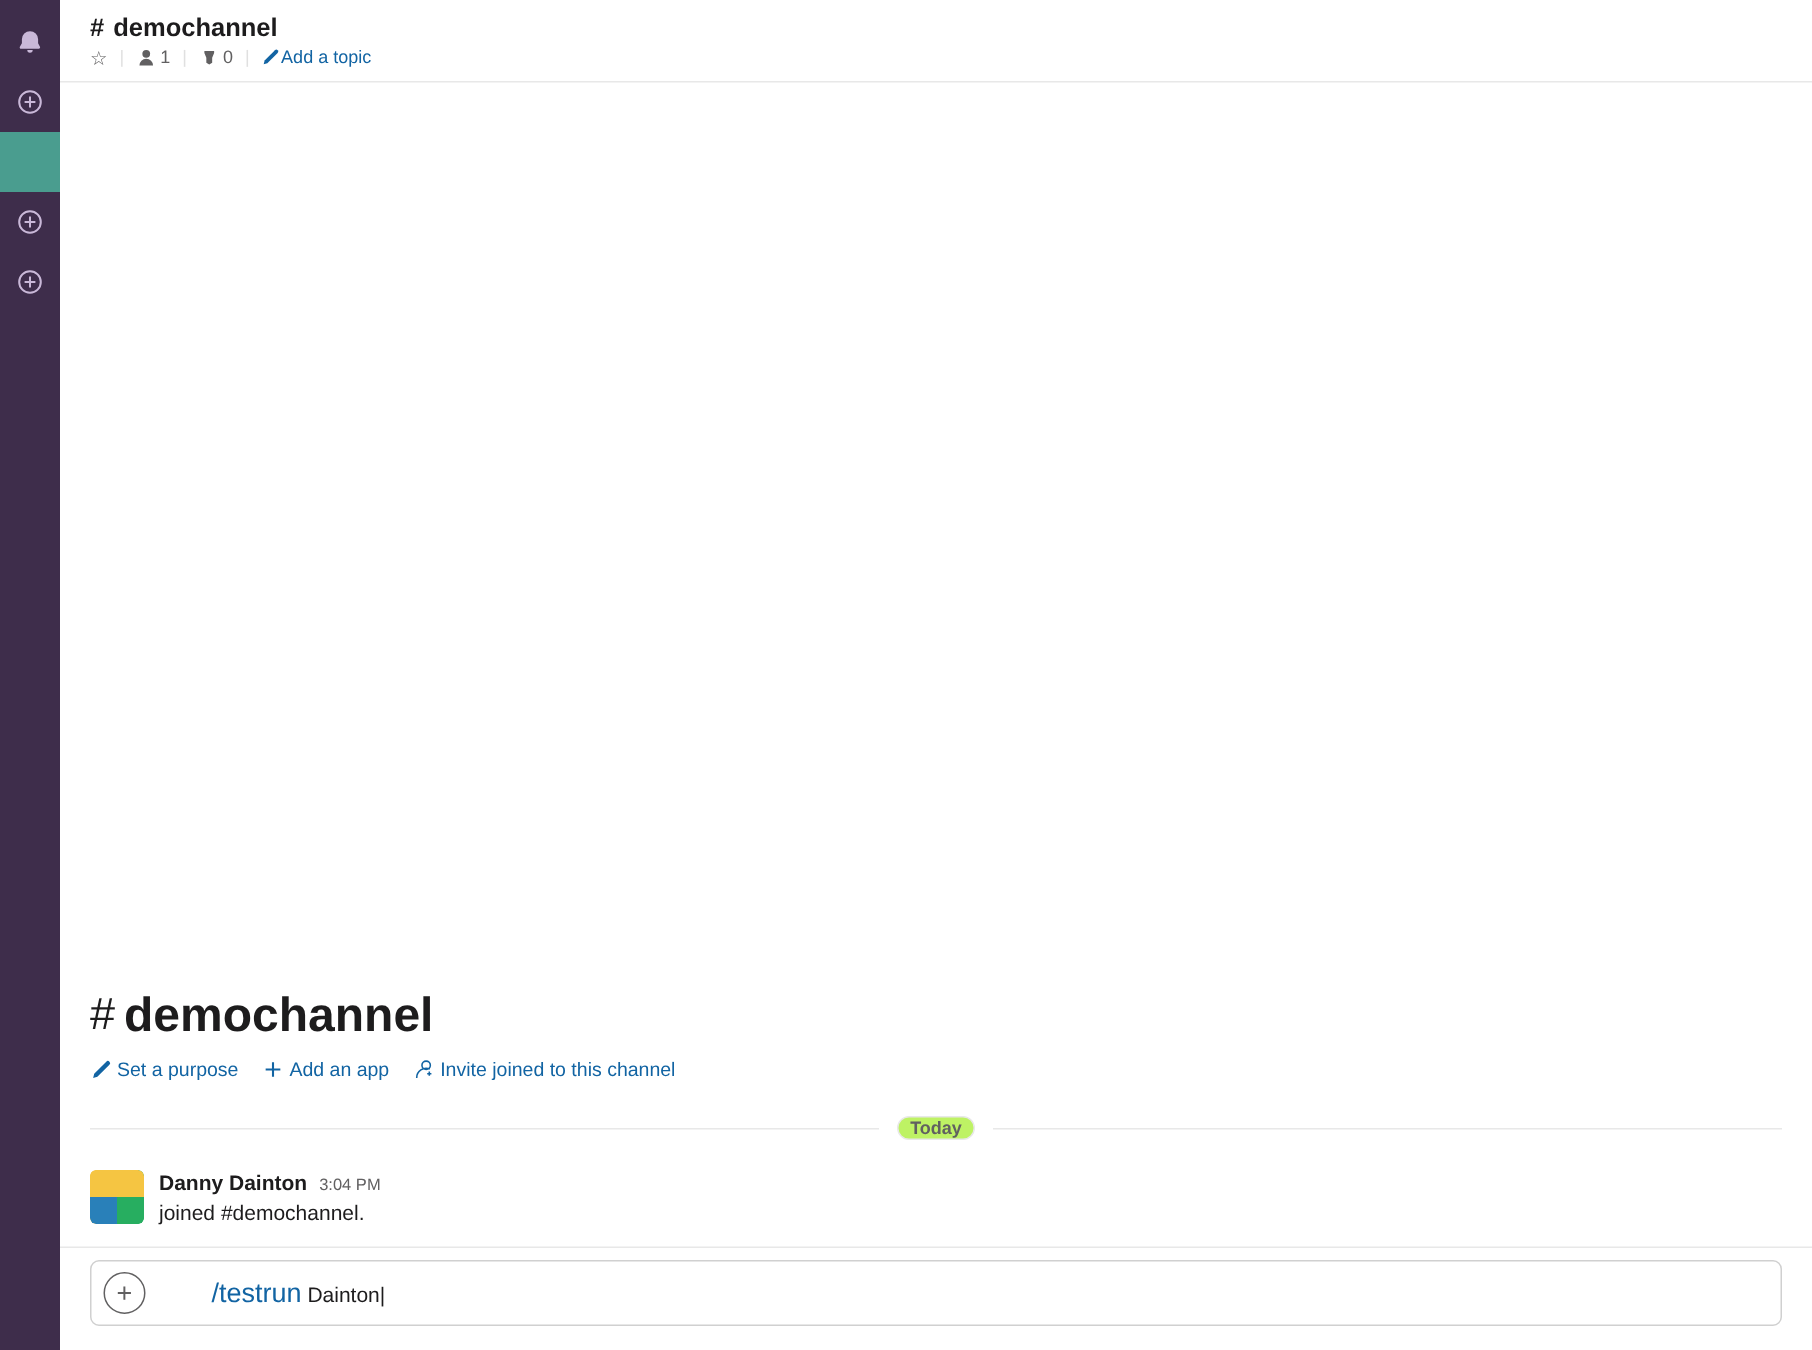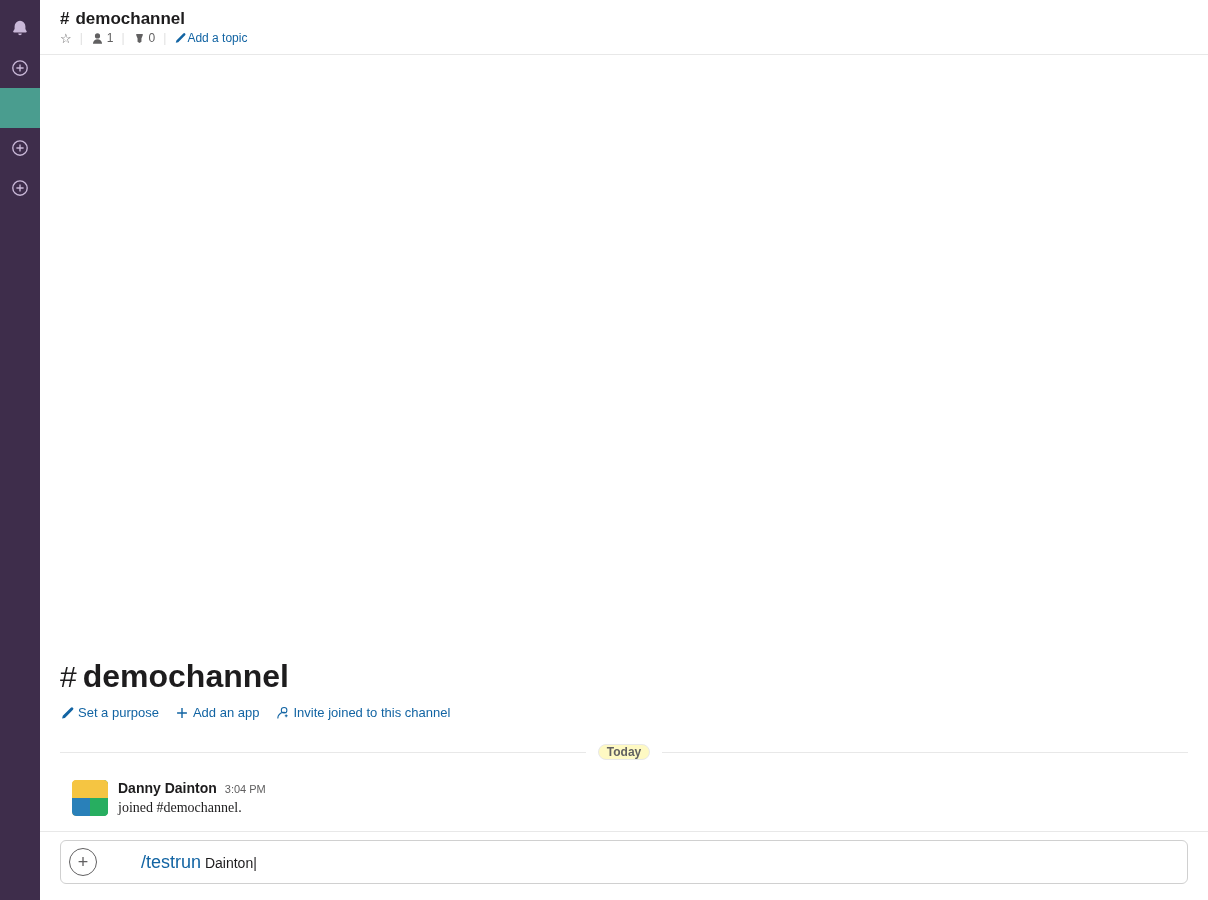--- a/index.html
+++ b/index.html
@@ -171,30 +171,29 @@
     }
     .today-divider .divider-line {
       flex: 1;
       height: 1px;
       background: #e8e8e8;
     }
     .today-divider .divider-label {
       font-size: 12px;
       font-weight: 700;
       color: #616061;
-      background: #fef9c3;
+      background: #bef264;
       padding: 0 8px;
       border: 1px solid #e8e8e8;
       border-radius: 12px;
     }
 
     
     .message-list {
       padding: 8px 20px;
-      margin-left: 12px;
     }
     .message-item {
       display: flex;
       gap: 10px;
       padding: 4px 0;
     }
     .avatar {
       width: 36px;
       height: 36px;
       border-radius: 4px;
@@ -269,21 +268,20 @@
       color: #1d1c1d;
     }
     .message-time {
       font-size: 11px;
       color: #616061;
     }
     .message-body {
       font-size: 14px;
       color: #1d1c1d;
       line-height: 1.46668;
-      font-family: Liberation Serif, serif;
     }
 
     
     .message-input-area {
       padding: 8px 20px 16px;
       border-top: 1px solid #e8e8e8;
       flex-shrink: 0;
     }
     .message-input-wrapper {
       border: 1px solid #d0d0d0;

